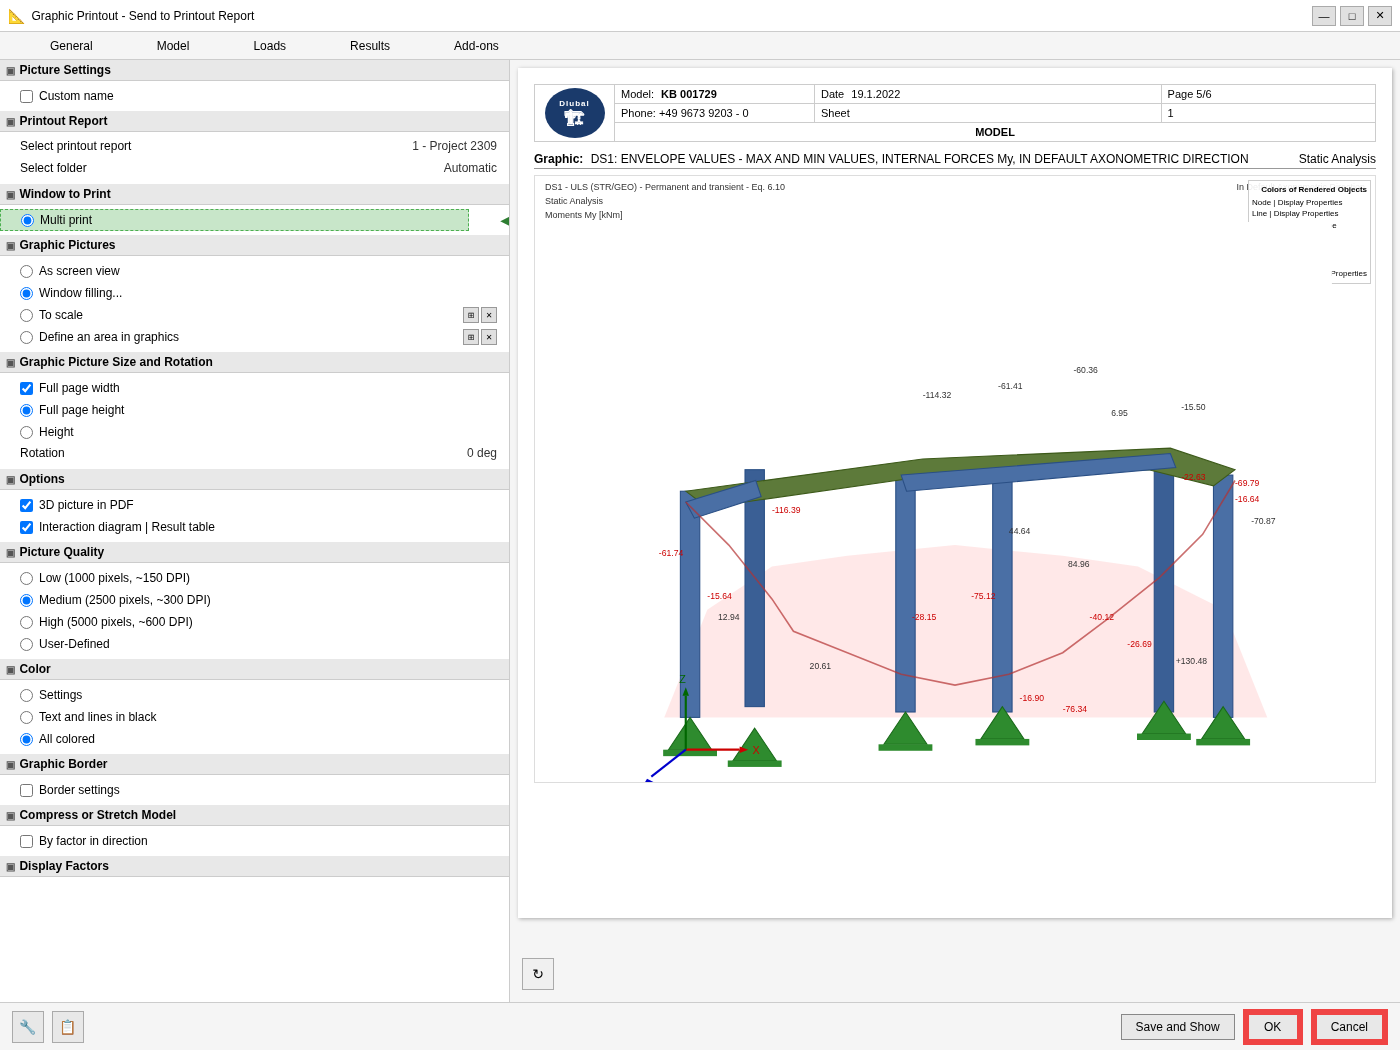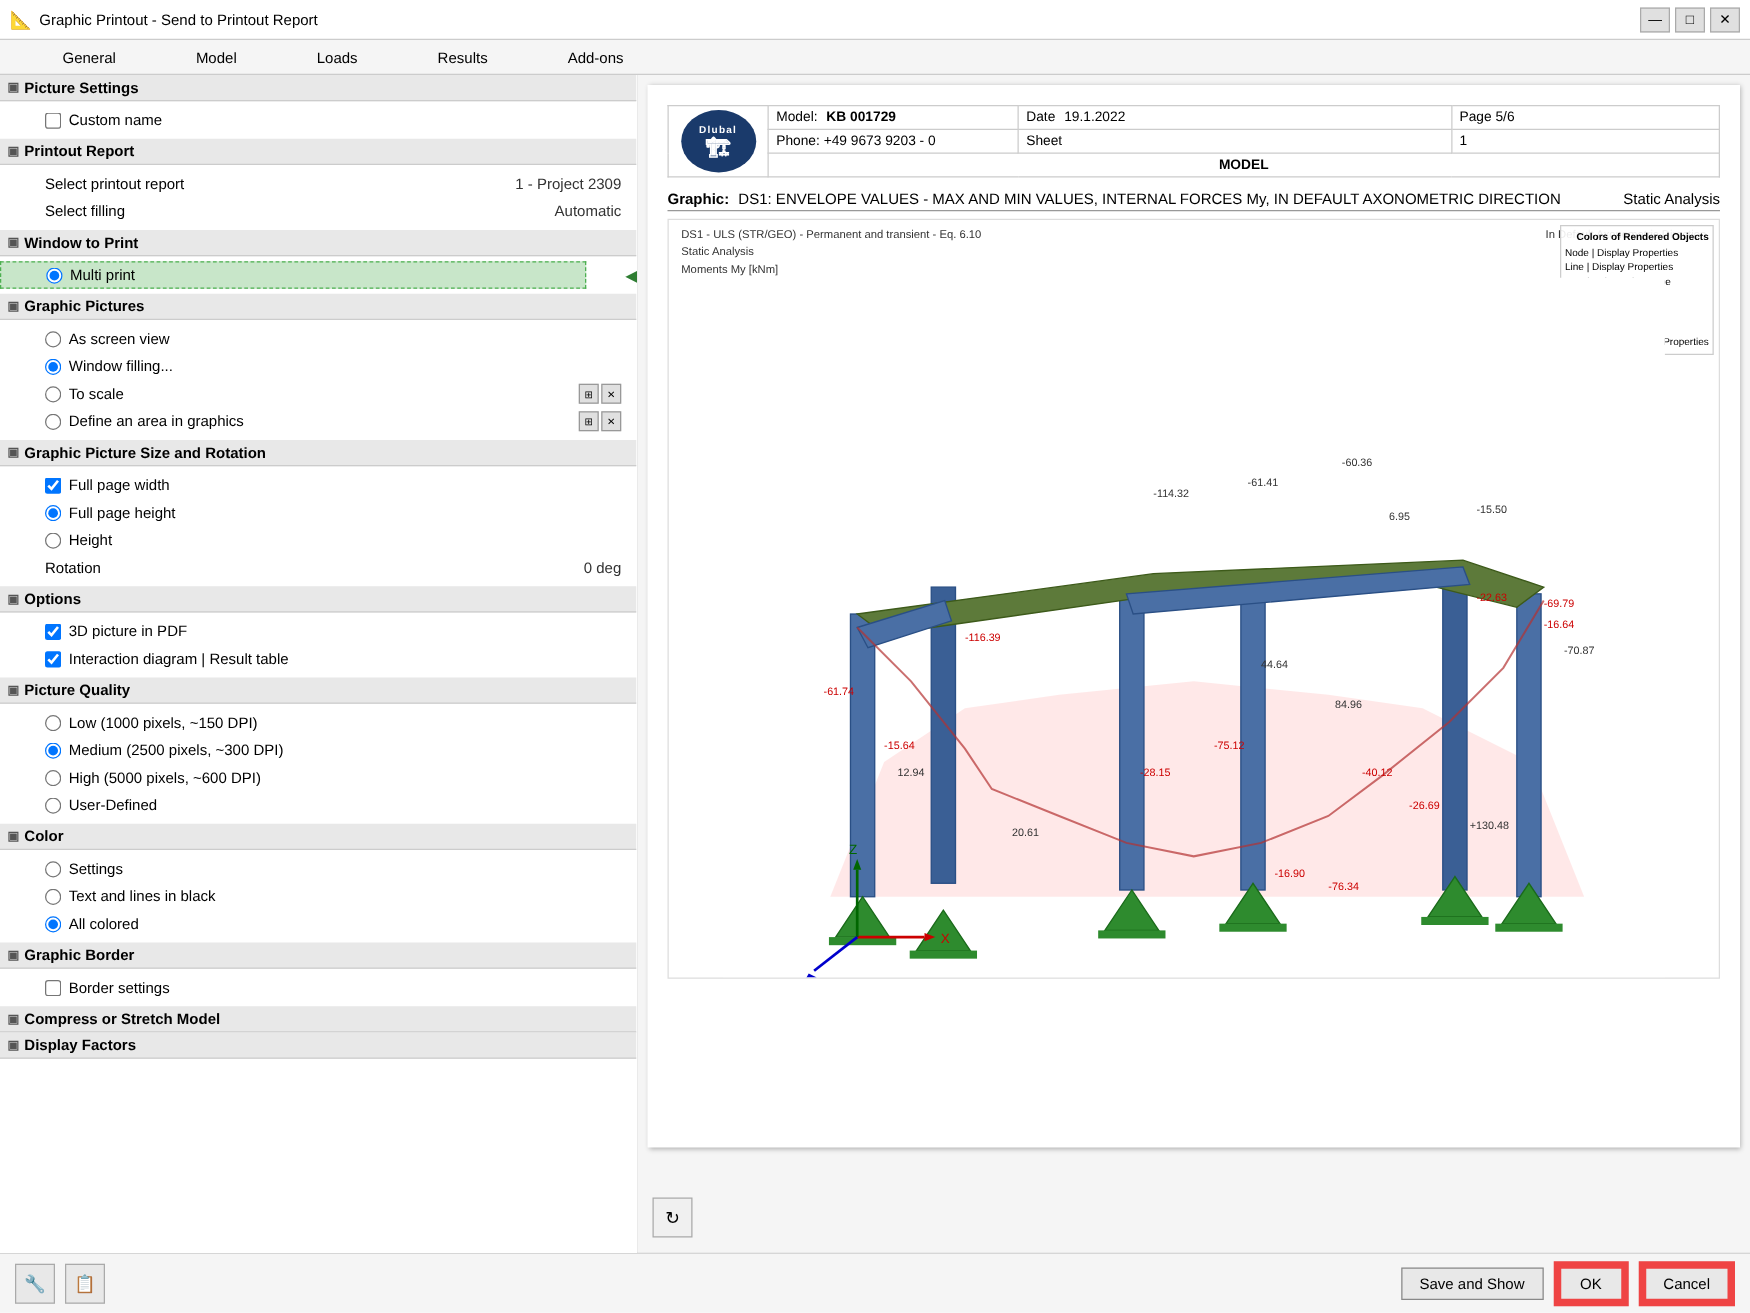--- a/index.html
+++ b/index.html
@@ -43,22 +43,22 @@
       padding: 3px 6px;
       border-bottom: 1px solid #ccc;
       font-weight: bold; font-size: 12px;
       cursor: pointer;
     }
     .section-header .collapse-icon { font-size: 10px; color: #555; }
 
     .section-content { padding: 4px 0; }
 
     .setting-row {
-      display: flex; align-items: center;
-      padding: 3px 12px 3px 36px;
+      display: flex; 
+      padding: 3px 12px 3px 20px;
       min-height: 22px;
     }
     .setting-row label { display: flex; align-items: center; gap: 6px; cursor: pointer; }
     .setting-row.has-value { justify-content: space-between; }
     .setting-value { color: #333; }
 
     .radio-btn { width: 13px; height: 13px; margin: 0; }
     .check-btn { width: 13px; height: 13px; margin: 0; }
 
     .highlighted-row {
@@ -228,21 +228,21 @@
     <div class="section-header">
       <span class="collapse-icon">▣</span>
       <span>Printout Report</span>
     </div>
     <div class="section-content">
       <div class="setting-row has-value">
         <span>Select printout report</span>
         <span class="setting-value">1 - Project 2309</span>
       </div>
       <div class="setting-row has-value">
-        <span>Select filling</span>
+        <span>Select folder</span>
         <span class="setting-value">Automatic</span>
       </div>
     </div>
 
     <div class="section-header">
       <span class="collapse-icon">▣</span>
       <span>Window to Print</span>
     </div>
     <div class="section-content">
       <div class="setting-row highlighted-row" style="position:relative; margin-right: 40px;">
@@ -406,20 +406,28 @@
         <label>
           <input type="checkbox" class="check-btn" style="">
           <span>Border settings</span>
         </label>
       </div>
     </div>
 
     <div class="section-header">
       <span class="collapse-icon">▣</span>
       <span>Compress or Stretch Model</span>
+    </div>
+    <div class="section-content">
+      <div class="setting-row">
+        <label>
+          <input type="checkbox" class="check-btn" style="">
+          <span>By factor in direction</span>
+        </label>
+      </div>
     </div>
 
     <div class="section-header">
       <span class="collapse-icon">▣</span>
       <span>Display Factors</span>
     </div>
 
   </div>
 
   <div class="right-panel">

